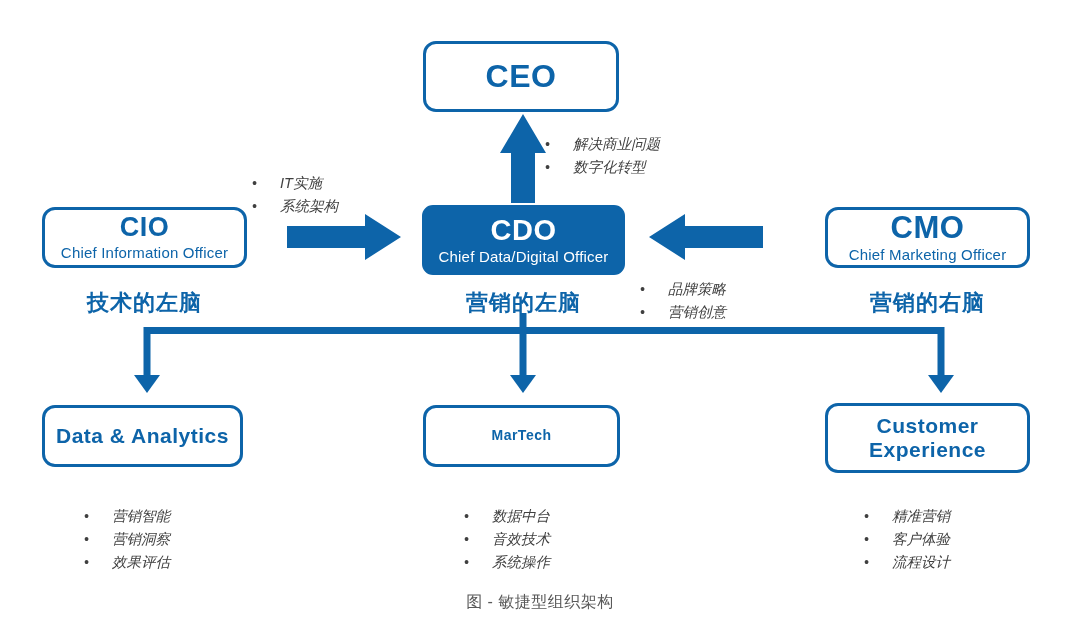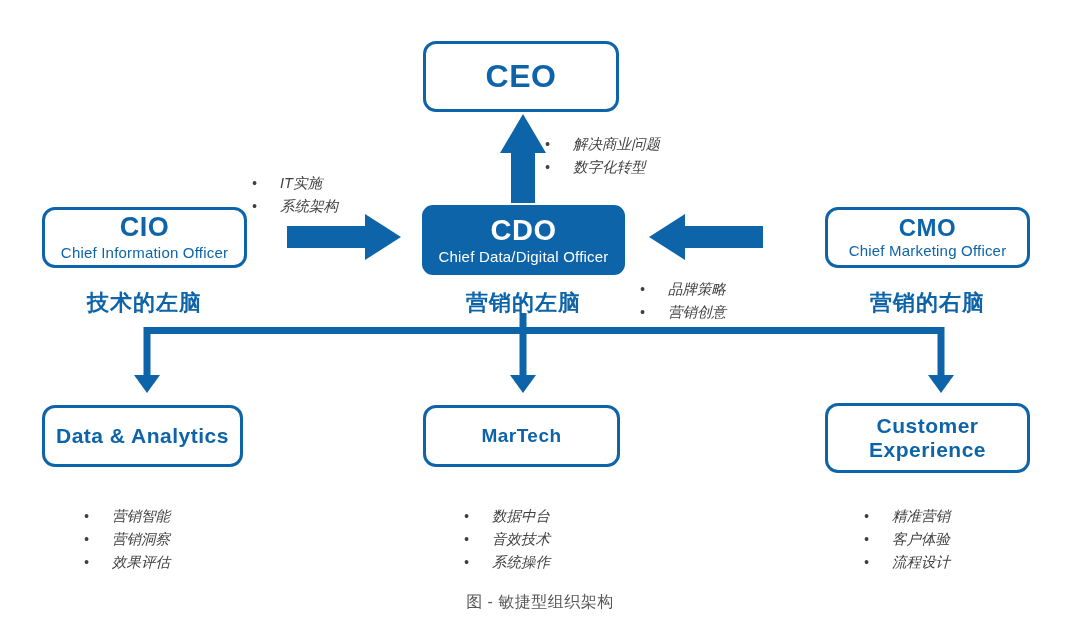--- a/index.html
+++ b/index.html
@@ -22,25 +22,25 @@
   .node .title{font-weight:bold;letter-spacing:.5px;}
   .node .subtitle{font-weight:400;font-size:15px;letter-spacing:.2px;margin-top:2px;}
   .node.filled{background:var(--accent);color:#ffffff;border-color:var(--accent);}
   .ceo{left:423px;top:41px;width:196px;height:71px;}
   .ceo .title{font-size:32px;}
   .cio{left:42px;top:207px;width:205px;height:61px;align-items:center;}
   .cio .title{font-size:27px;}
   .cdo{left:422px;top:205px;width:203px;height:70px;border-radius:11px;}
   .cdo .title{font-size:29px;}
   .cmo{left:825px;top:207px;width:205px;height:61px;}
-  .cmo .title{font-size:24px;}
+  .cmo .title{font-size:31px;}
   .dna{left:42px;top:405px;width:201px;height:62px;}
   .dna .title{font-size:21px;}
   .mtech{left:423px;top:405px;width:197px;height:62px;}
-  .mtech .title{font-size:19px;}
+  .mtech .title{font-size:14px;}
   .cx{left:825px;top:403px;width:205px;height:70px;}
   .cx .title{font-size:21px;line-height:1.15;width:130px;}
   .brain{
     position:absolute;color:var(--accent);font-weight:bold;font-size:22px;
     text-align:center;letter-spacing:1px;
   }
   .brain.b1{left:42px;top:288px;width:205px;}
   .brain.b2{left:422px;top:288px;width:203px;}
   .brain.b3{left:825px;top:288px;width:205px;}
   ul.bullets{

